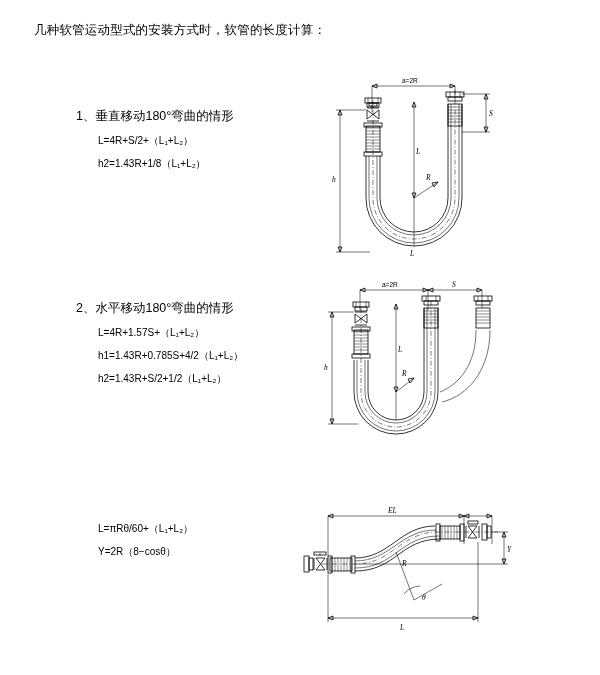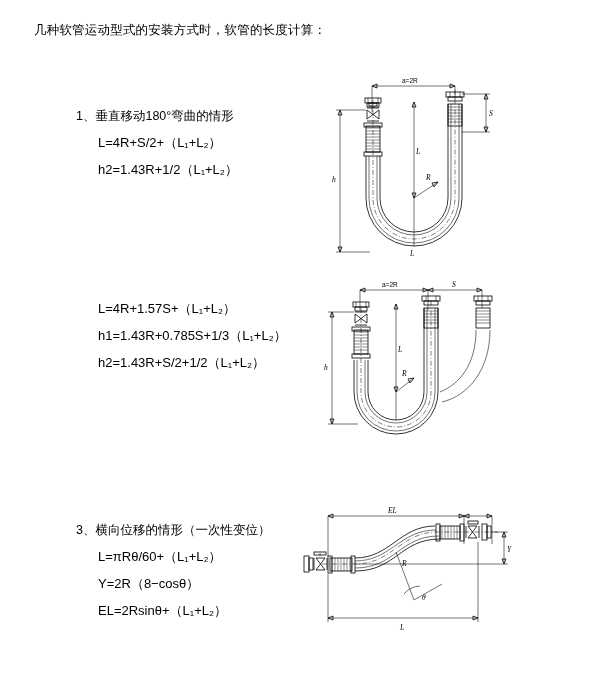--- a/index.html
+++ b/index.html
@@ -42,21 +42,21 @@
     left: 60px;
     width: 260px;
     margin-left: 16px;
   }
   .sec-title {
     font-size: 12.5px;
     white-space: nowrap;
     margin-bottom: 9px;
   }
   .formula {
-    font-size: 13px;
+    font-size: 10px;
     white-space: nowrap;
     margin-left: 22px;
     margin-bottom: 9px;
   }
   .fig {
     position: absolute;
   }
   .fig1 { left: 310px; top: -38px; }
   .fig2 { left: 310px; top: -26px; }
   .fig3 { left: 292px; top: -22px; }
@@ -73,21 +73,21 @@
 <body>
 
 <div class="page">
 
   <div class="heading">几种软管运动型式的安装方式时，软管的长度计算：</div>
 
   <div class="section sec1">
     <div class="text-col">
       <div class="sec-title">1、垂直移动180°弯曲的情形</div>
       <div class="formula">L=4R+S/2+（L₁+L₂）</div>
-      <div class="formula">h2=1.43R+1/2（L₁+L₂）</div>
+      <div class="formula">h2=1.43R+1/8（L₁+L₂）</div>
     </div>
 
     <div class="fig fig1">
       <svg width="200" height="210" viewBox="0 0 200 210">
 
         <line class="thin" x1="62" y1="16" x2="145" y2="16"></line>
         <path class="ln" d="M62 16 l5 -2 v4 z"></path>
         <path class="ln" d="M145 16 l-5 -2 v4 z"></path>
         <text class="lbl" x="92" y="13">a=2R</text>
 
@@ -164,22 +164,23 @@
         <text class="lbl-i" x="116" y="110">R</text>
 
         <line class="thin" x1="104" y1="128" x2="104" y2="176"></line>
         <text class="lbl-i" x="100" y="186">L</text>
       </svg>
     </div>
   </div>
 
   <div class="section sec2">
     <div class="text-col">
+      <div class="sec-title">2、水平移动180°弯曲的情形</div>
       <div class="formula">L=4R+1.57S+（L₁+L₂）</div>
-      <div class="formula">h1=1.43R+0.785S+1/3（L₁+L₂）</div>
+      <div class="formula">h1=1.43R+0.785S+4/2（L₁+L₂）</div>
       <div class="formula">h2=1.43R+S/2+1/2（L₁+L₂）</div>
     </div>
 
     <div class="fig fig2">
       <svg width="210" height="190" viewBox="0 0 210 190">
 
         <line class="thin" x1="50" y1="16" x2="118" y2="16"></line>
         <path class="ln" d="M50 16 l5 -2 v4 z"></path>
         <path class="ln" d="M118 16 l-5 -2 v4 z"></path>
         <text class="lbl" x="72" y="13">a=2R</text>
@@ -261,24 +262,22 @@
         <line class="thin" x1="86" y1="118" x2="104" y2="104"></line>
         <path class="ln" d="M104 104 l-6 1 l2 4 z"></path>
         <text class="lbl-i" x="92" y="102">R</text>
         <line class="thin" x1="86" y1="118" x2="86" y2="146"></line>
       </svg>
     </div>
   </div>
 
   <div class="section sec3">
     <div class="text-col">
-      <div class="sec-title">3、横向位移的情形（一次性变位）</div>
       <div class="formula">L=πRθ/60+（L₁+L₂）</div>
       <div class="formula">Y=2R（8−cosθ）</div>
-      <div class="formula">EL=2Rsinθ+（L₁+L₂）</div>
     </div>
 
     <div class="fig fig3">
       <svg width="230" height="140" viewBox="0 0 230 140">
 
         <line class="thin" x1="36" y1="16" x2="172" y2="16"></line>
         <path class="ln" d="M36 16 l5 -2 v4 z"></path>
         <path class="ln" d="M172 16 l-5 -2 v4 z"></path>
         <text class="lbl-i" x="96" y="13">EL</text>
         <line class="thin" x1="36" y1="16" x2="36" y2="56"></line>

